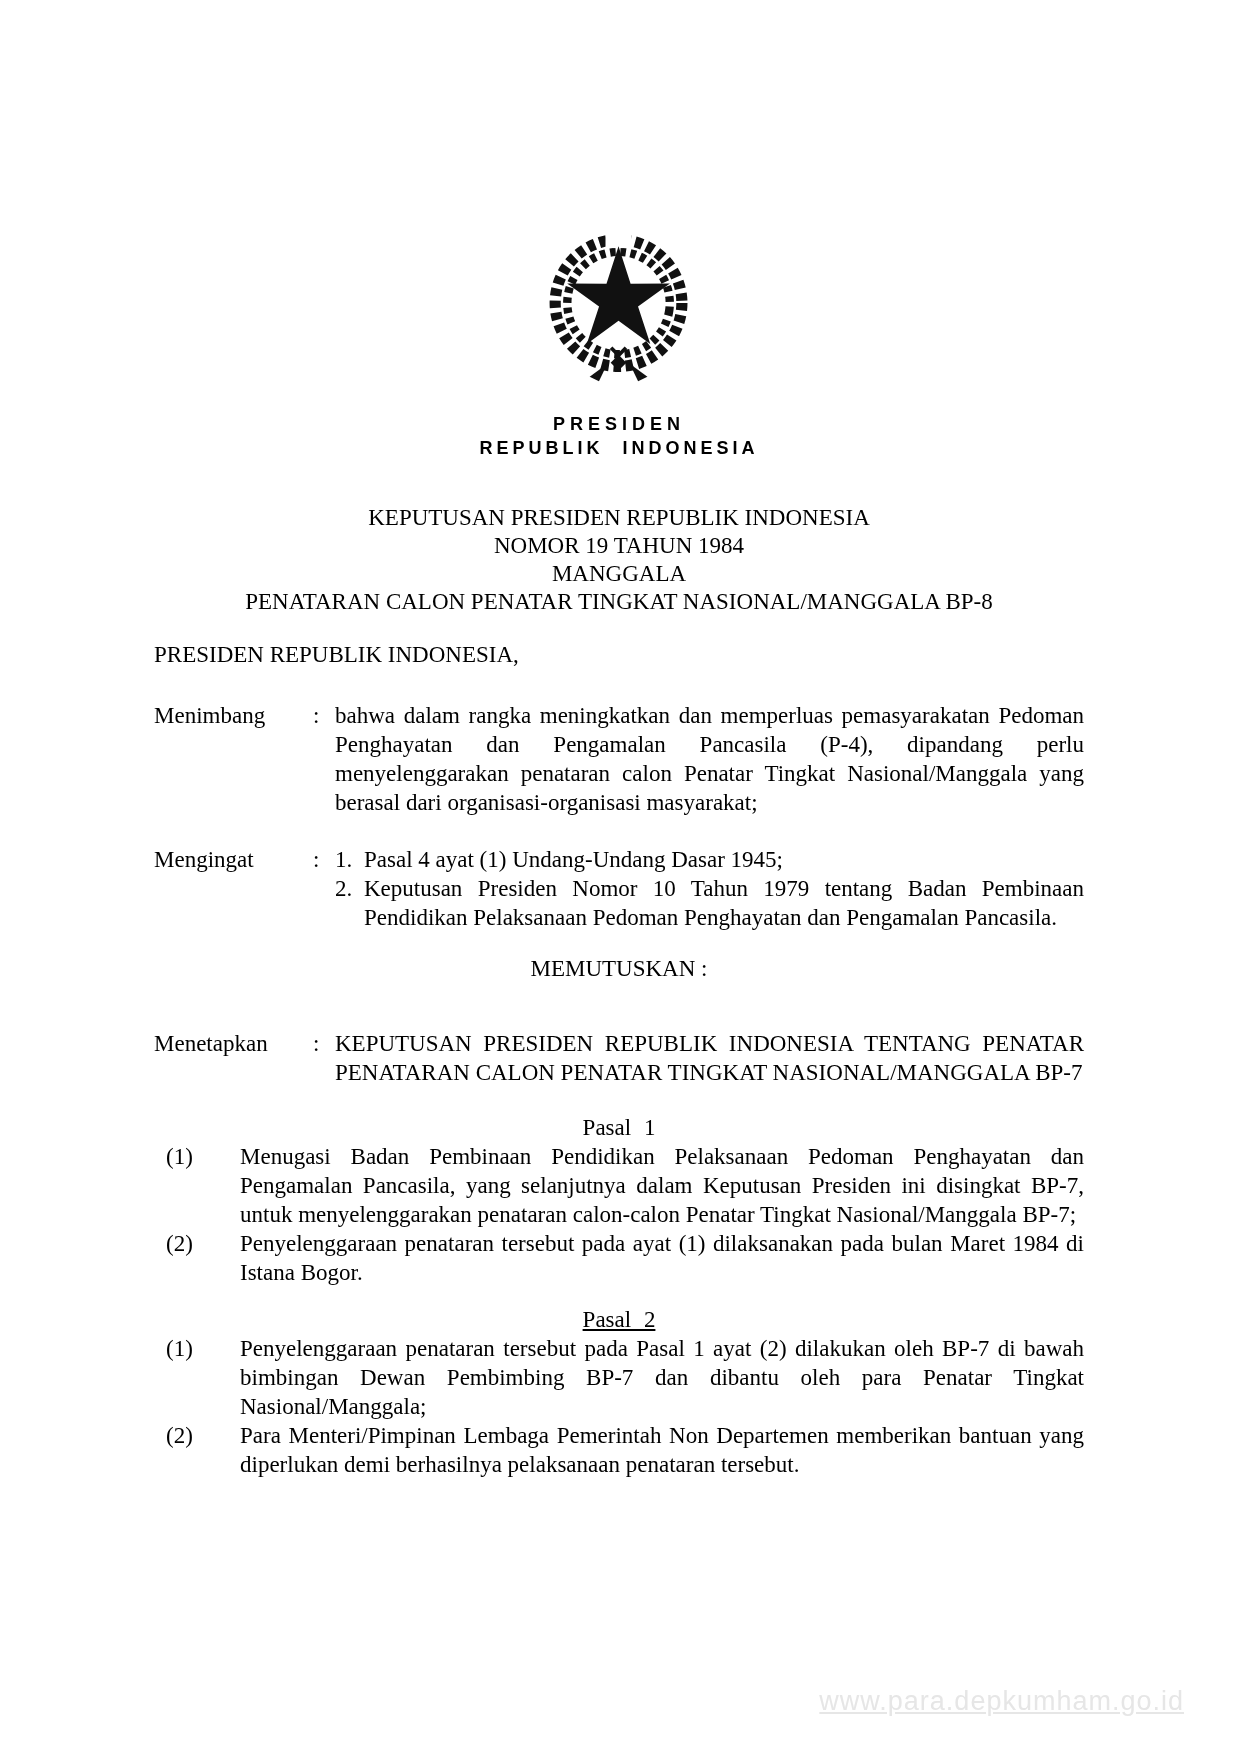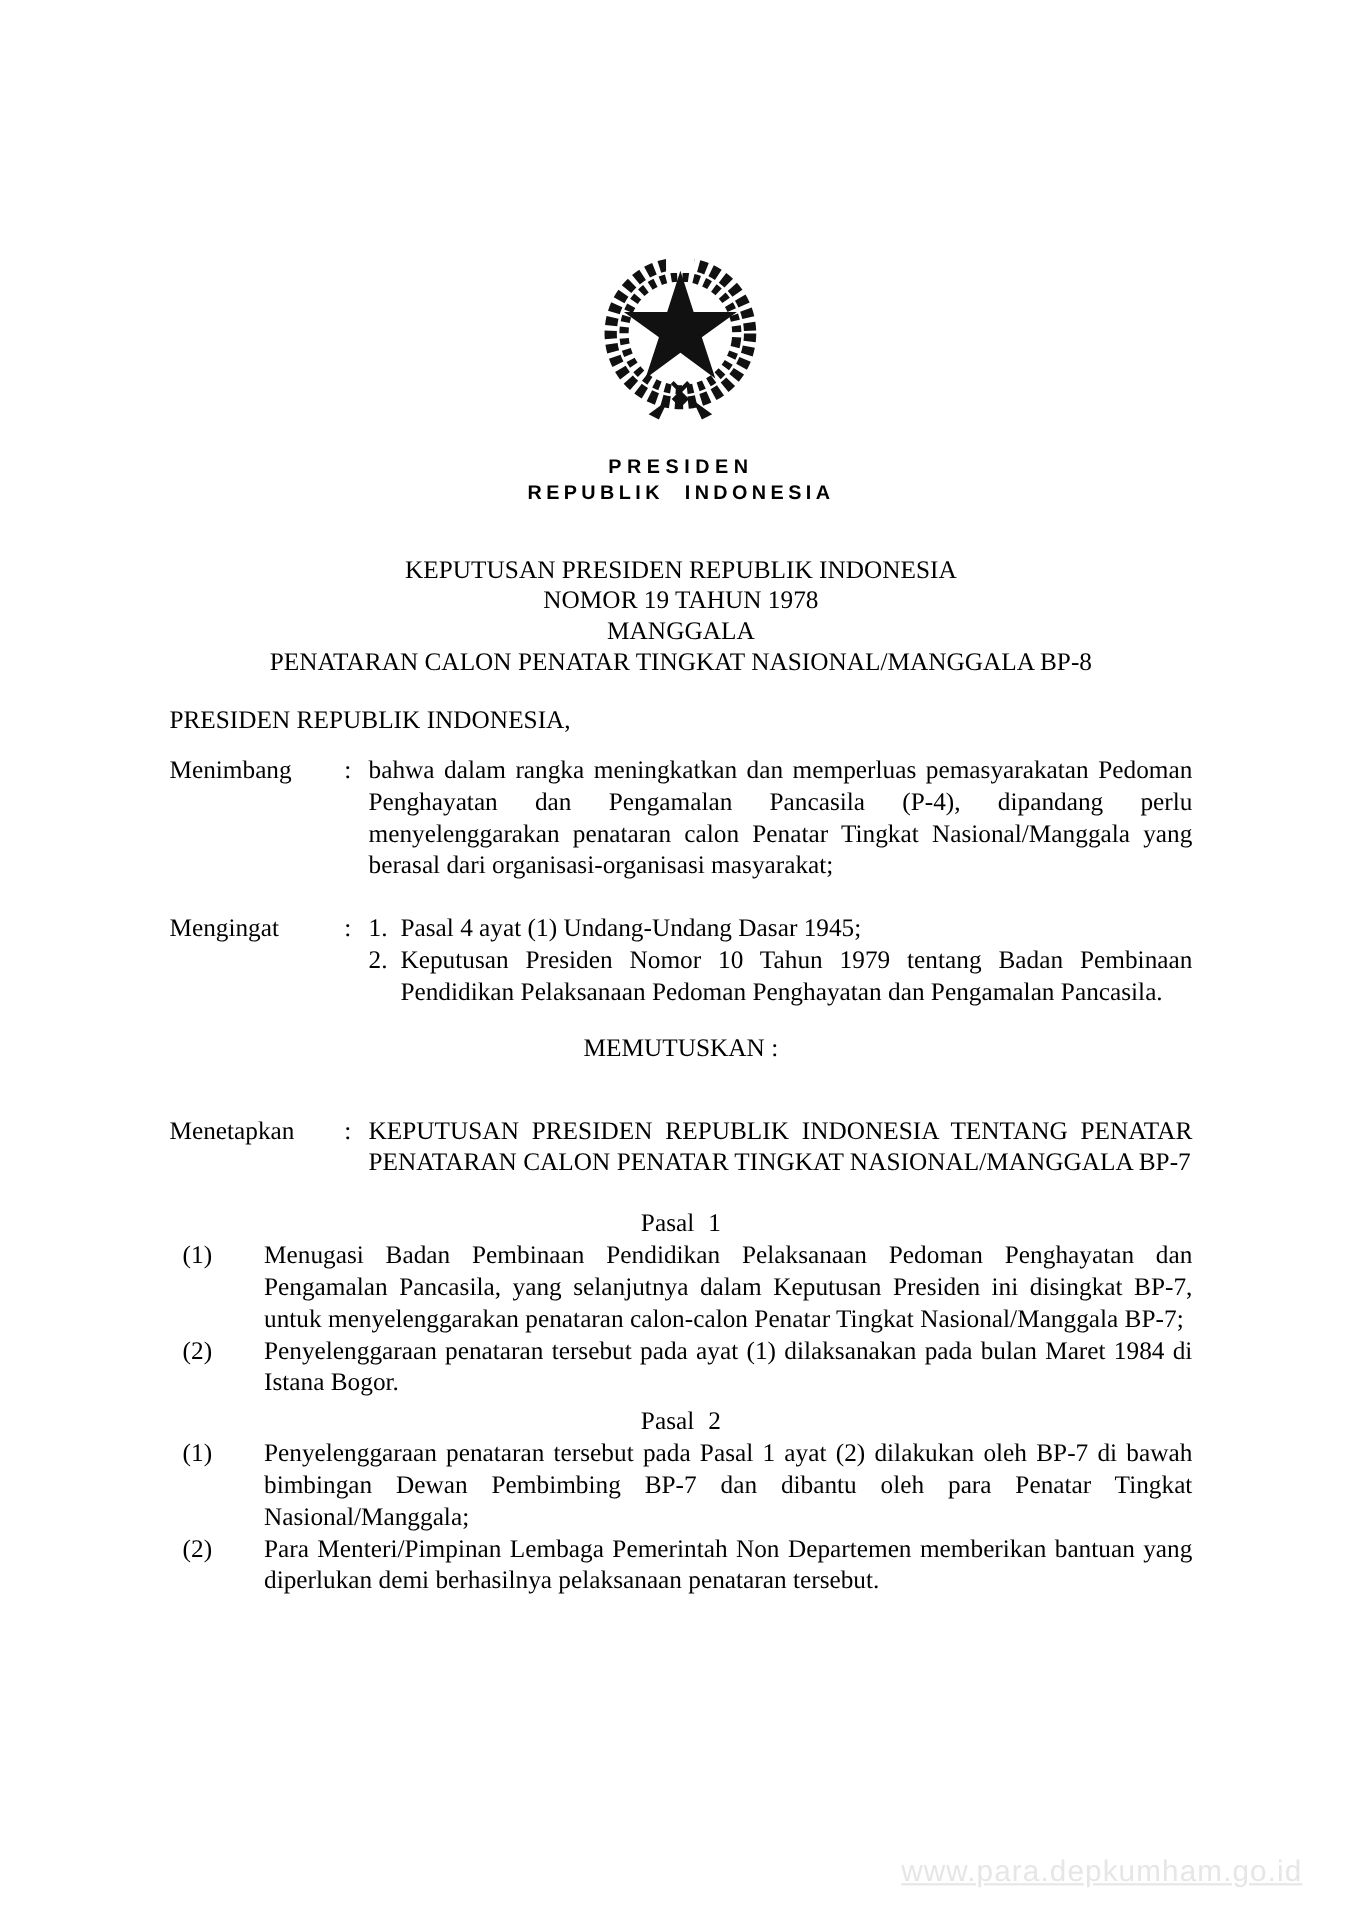--- a/index.html
+++ b/index.html
@@ -32,41 +32,41 @@
   .doc-title { margin-top: 44px; text-align: center; font-size: 23px; line-height: 28px; }
   .salutation { margin-top: 25px; text-align: left; font-size: 23px; line-height: 28px; }
 
   
   .pre-row {
     display: grid;
     grid-template-columns: 159px 22px 1fr;
     font-size: 23px;
     line-height: 29px;
   }
-  .menimbang-row { margin-top: 16px; font-family: Liberation Serif, serif; }
+  .menimbang-row { margin-top: 32px; font-family: Liberation Serif, serif; }
   .mengingat-row { margin-top: 28px; }
   .row-label { white-space: nowrap; }
   .row-colon { text-align: left; }
   .row-text { text-align: justify; }
 
   .num-item { display: grid; grid-template-columns: 29px 1fr; }
   .num-item .item-text { text-align: justify; }
 
   .memutuskan { margin-top: 22px; text-align: center; font-size: 23px; line-height: 29px; }
   .menetapkan-row { margin-top: 46px; }
 
   
   .article-heading {
     text-align: center;
     font-size: 23px;
     line-height: 29px;
     word-spacing: 7px;
   }
   .article-1 .article-heading { margin-top: 26px; }
-  .article-2 .article-heading { margin-top: 6px; }
+  .article-2 .article-heading { margin-top: 18px; text-decoration: underline; }
   .clause {
     display: grid;
     grid-template-columns: 86px 1fr;
     font-size: 23px;
     line-height: 29px;
   }
   .clause-number { padding-left: 12px; }
   .clause-text { text-align: justify; }
 
   
@@ -101,21 +101,21 @@
     </svg>
   </div>
 
   <div class="letterhead">
     <div class="letterhead-line1">PRESIDEN</div>
     <div class="letterhead-line2">REPUBLIK INDONESIA</div>
   </div>
 
   <div class="doc-title">
     <div>KEPUTUSAN PRESIDEN REPUBLIK INDONESIA</div>
-    <div>NOMOR 19 TAHUN 1978</div>
+    <div>NOMOR 19 TAHUN 1984</div>
     <div>MANGGALA</div>
     <div>PENATARAN CALON PENATAR TINGKAT NASIONAL/MANGGALA BP-8</div>
   </div>
 
   <div class="salutation">PRESIDEN REPUBLIK INDONESIA,</div>
 
   <div class="pre-row menimbang-row">
     <div class="row-label">Menimbang</div>
     <div class="row-colon">:</div>
     <div class="row-text">bahwa dalam rangka meningkatkan dan memperluas pemasyarakatan Pedoman Penghayatan dan Pengamalan Pancasila (P-4), dipandang perlu menyelenggarakan penataran calon Penatar Tingkat Nasional/Manggala yang berasal dari organisasi-organisasi masyarakat;</div>

